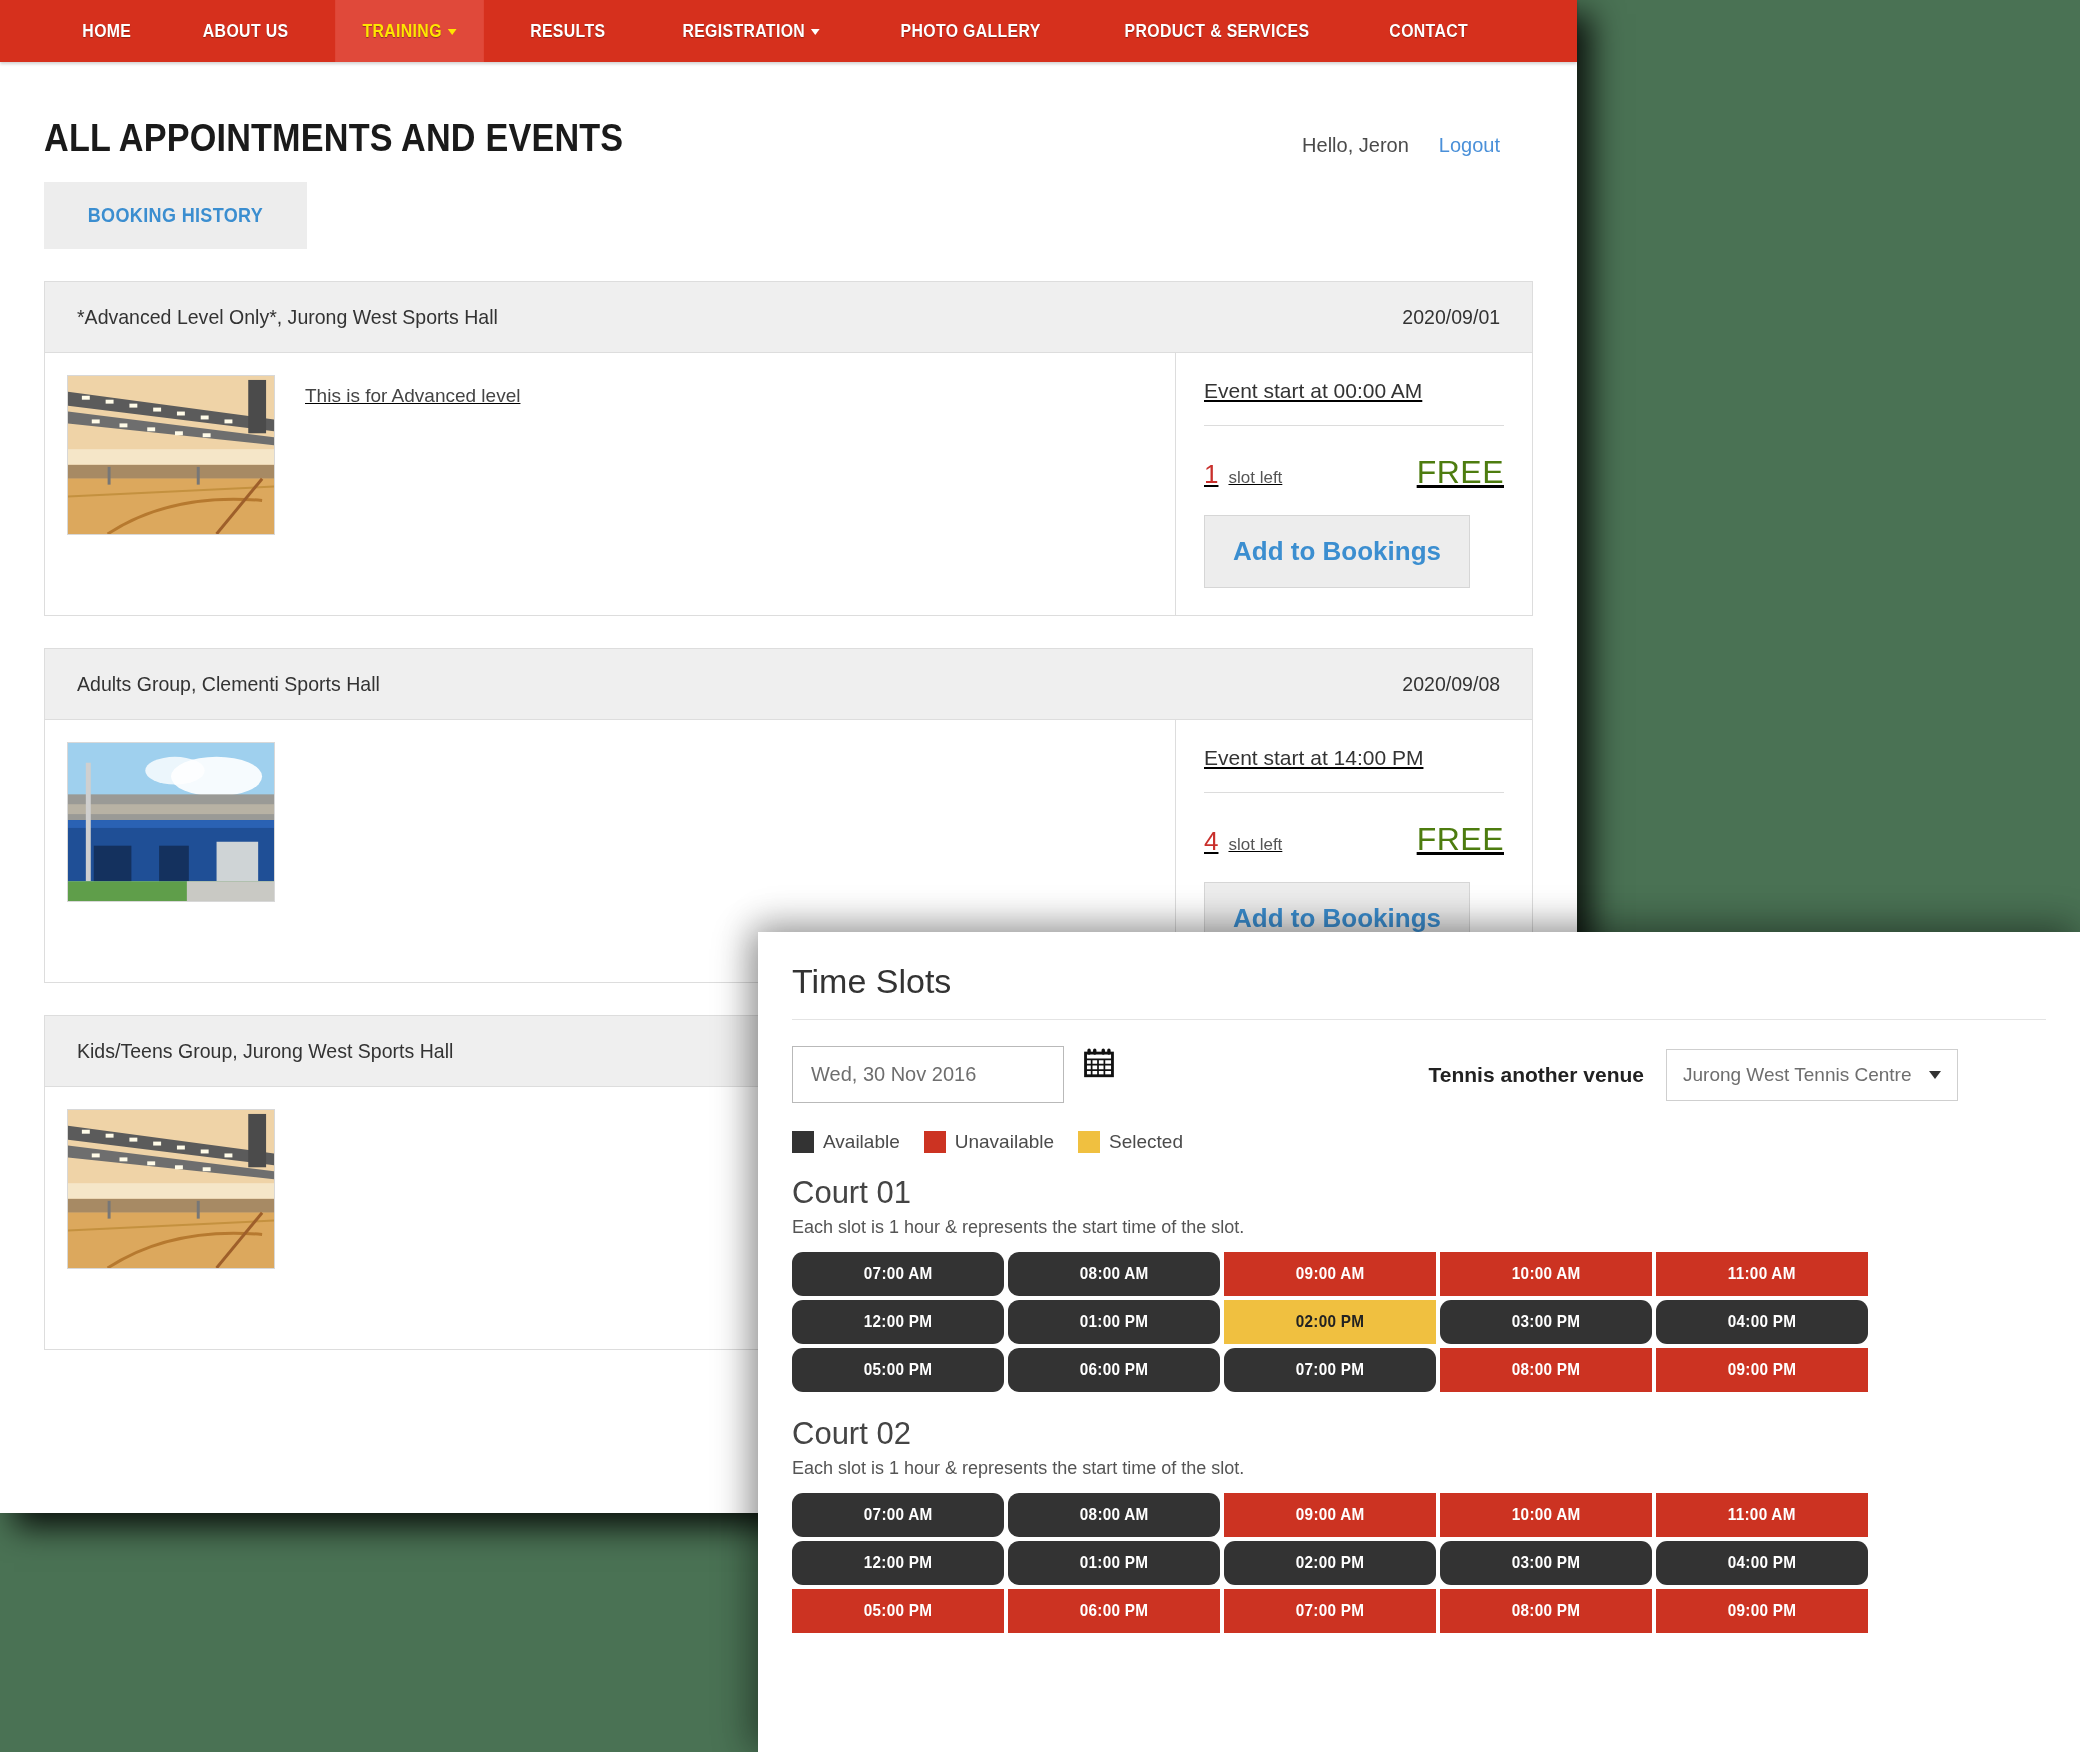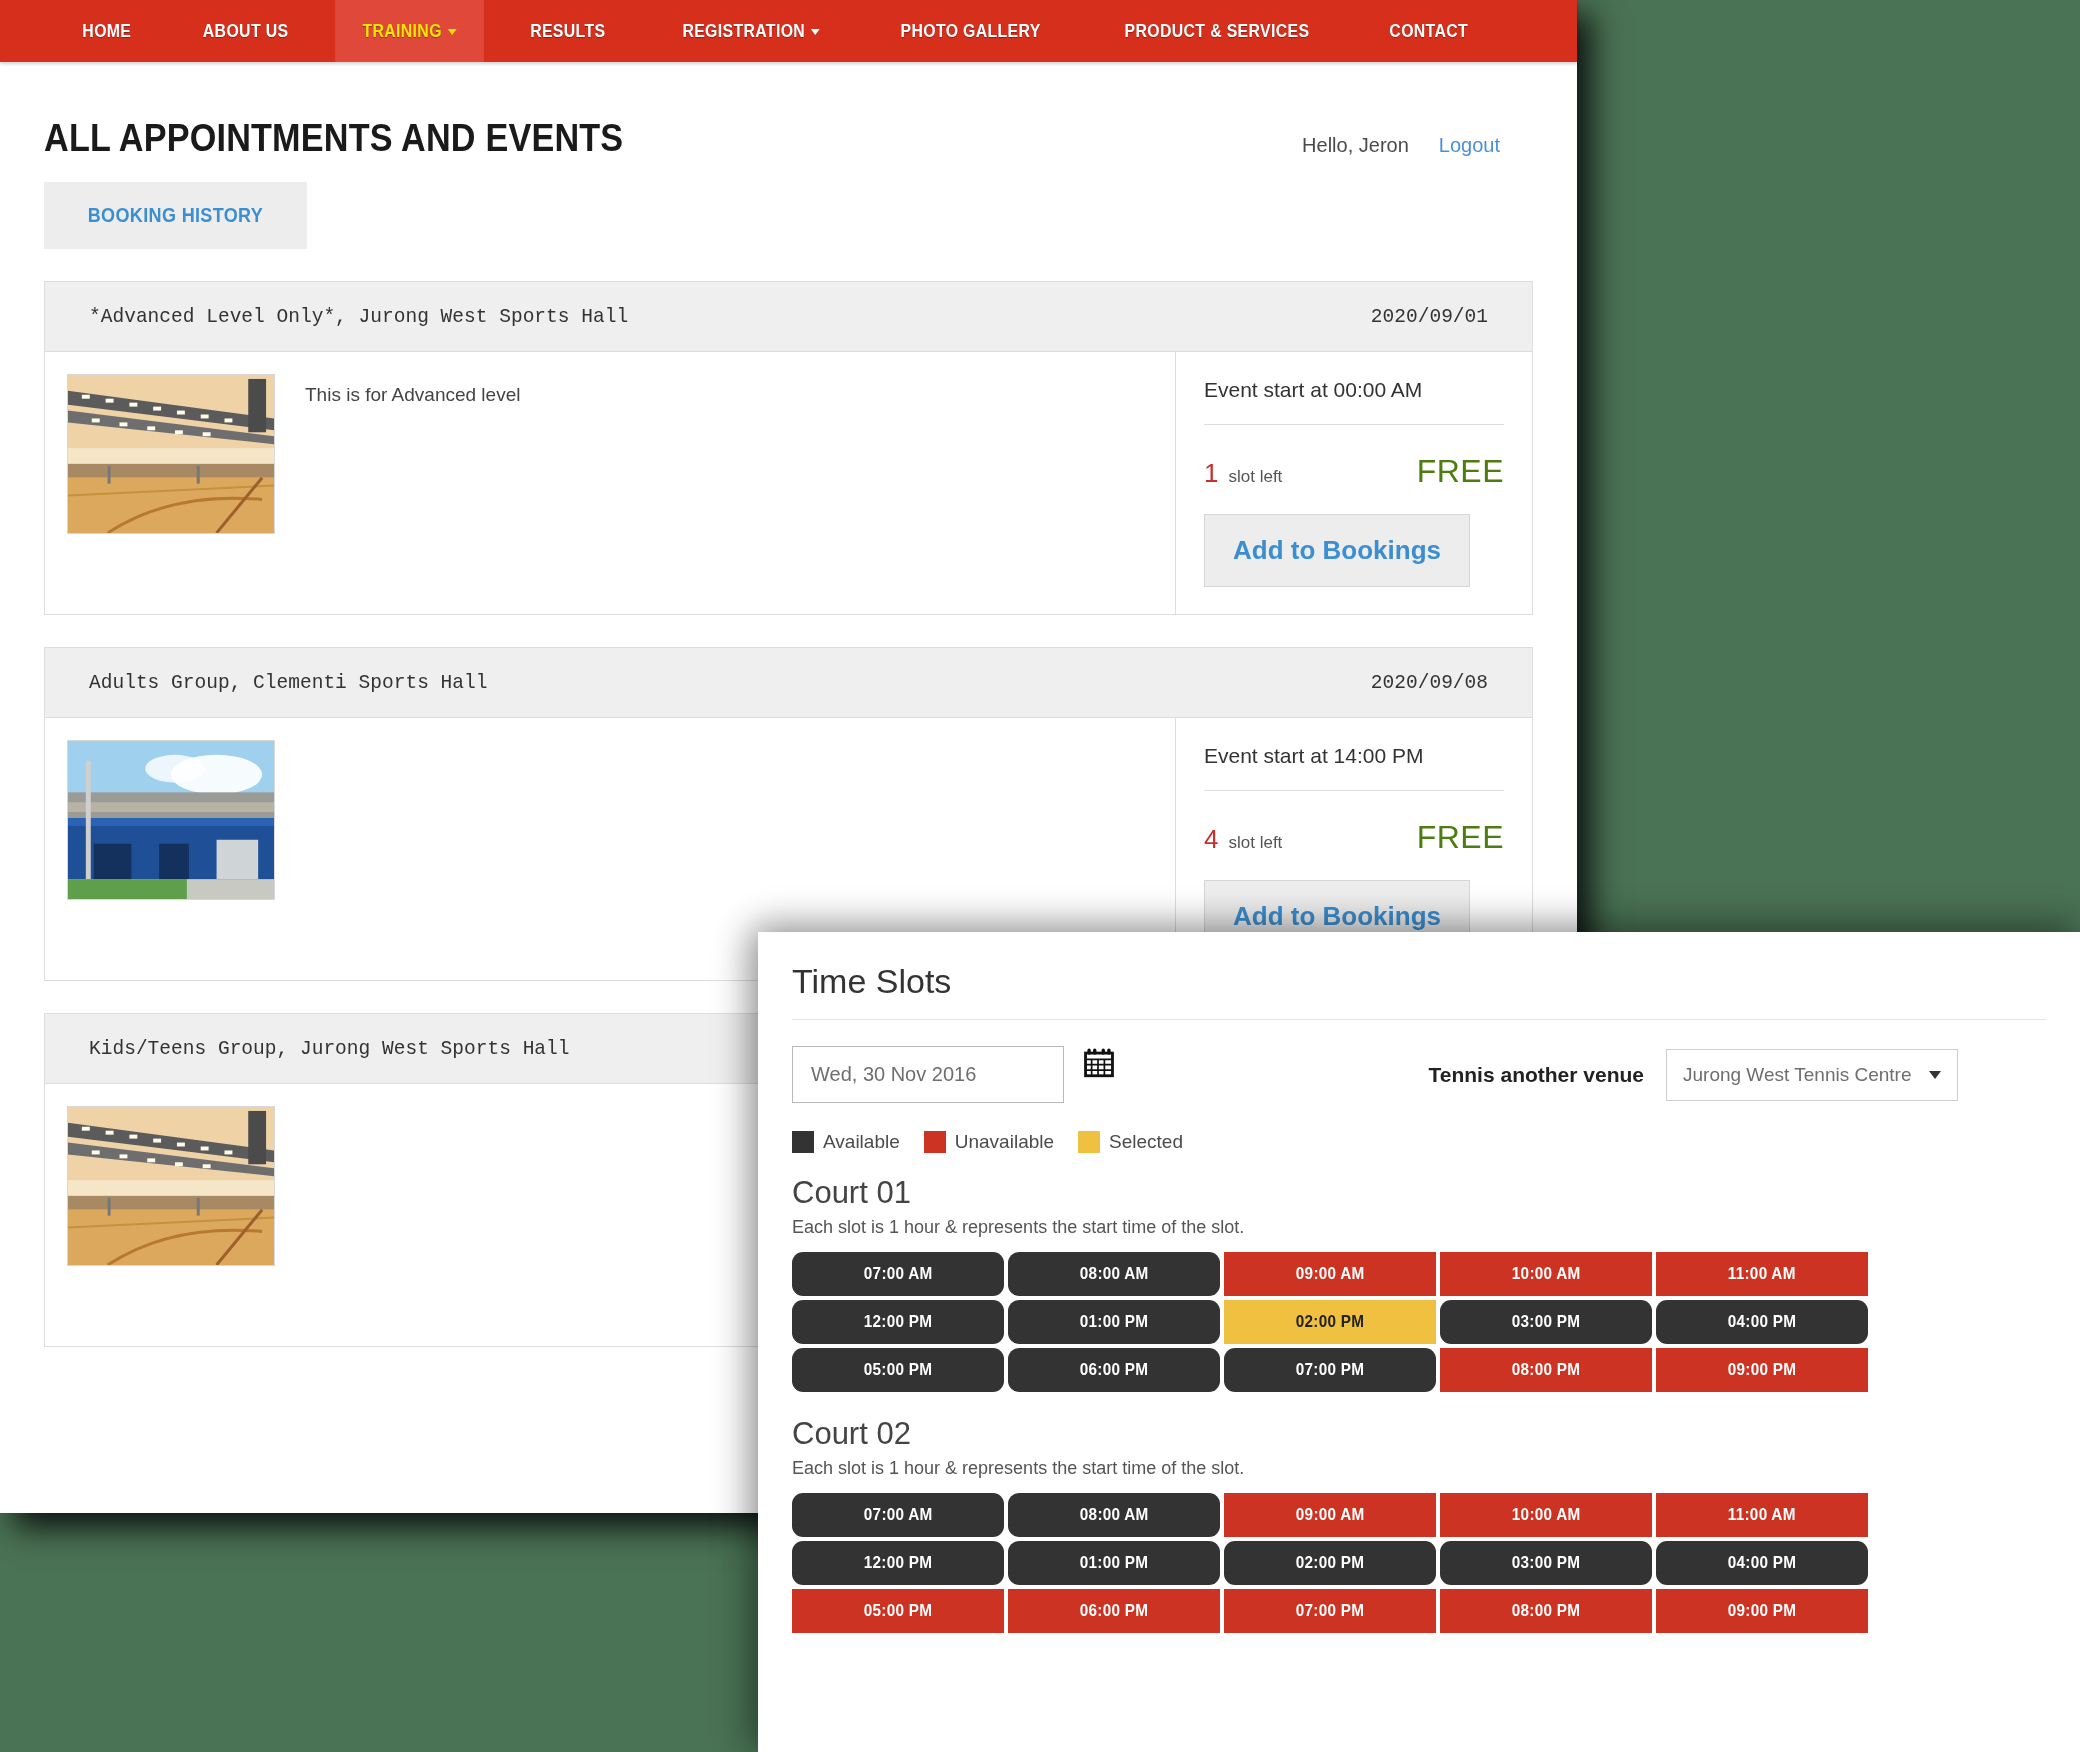--- a/index.html
+++ b/index.html
@@ -80,27 +80,27 @@
 
   
   .event-card {
     border: 1px solid #dddddd;
     margin-bottom: 32px;
     background: #fff;
   }
   .card-head {
     background: #efefef;
     border-bottom: 1px solid #dddddd;
-    padding: 23px 44px;
+    padding: 23px 32px;
     display: flex; align-items: center; justify-content: space-between;
-    font-size: 21px; color: #333333; font-family: Liberation Mono, monospace;
+    font-size: 21px; color: #333333;
   }
   .card-head .ttl, .card-head .dt { transform: scaleX(0.93); transform-origin: left center; }
   .card-head .dt { transform-origin: right center; }
-  .card-body { display: flex; min-height: 262px; }
+  .card-body { display: flex; min-height: 262px; text-decoration: underline; }
   .card-left {
     flex: 1 1 auto; display: flex; padding: 22px 0 22px 22px;
     border-right: 1px solid #dddddd;
   }
   .thumb {
     width: 208px; height: 160px; flex: 0 0 208px;
     border: 1px solid #d8d8d8;
     overflow: hidden; position: relative;
   }
   .thumb svg { display: block; width: 100%; height: 100%; }

